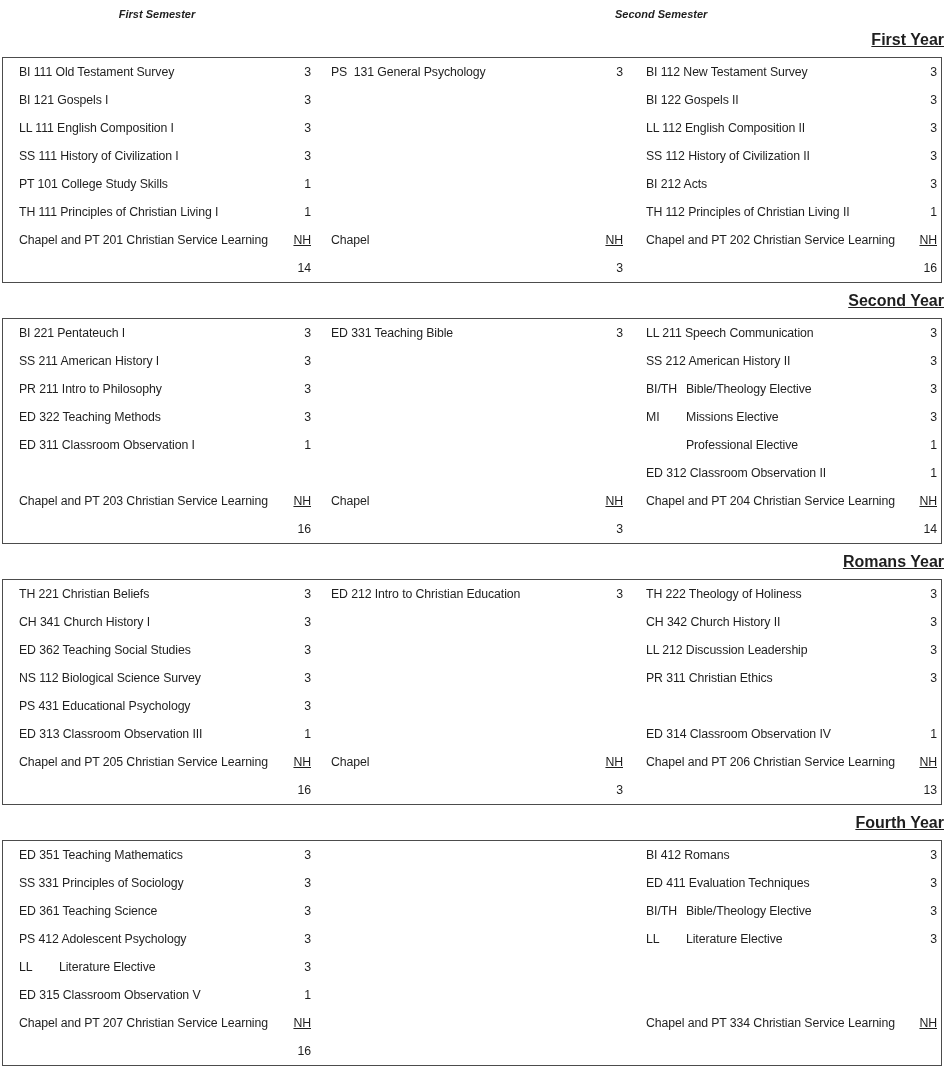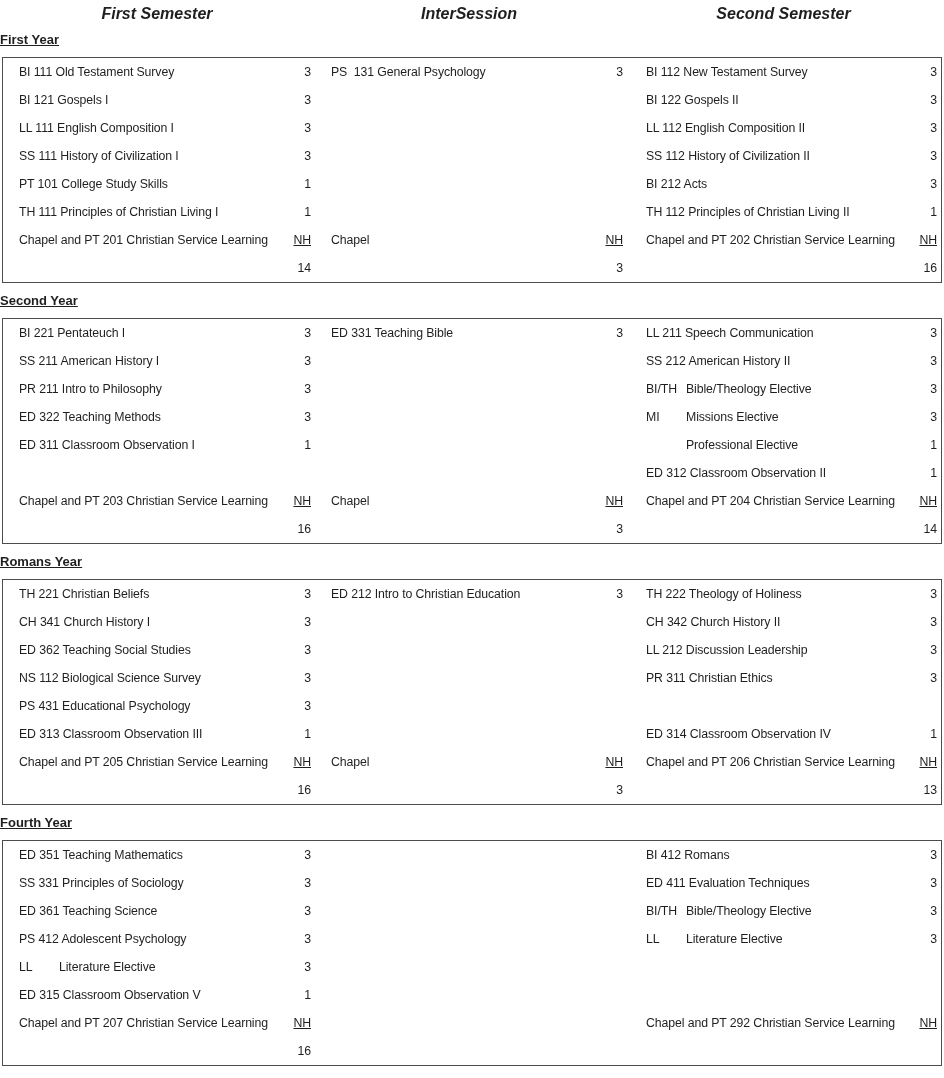--- a/index.html
+++ b/index.html
@@ -11,28 +11,28 @@
     color: #1f1f1f;
   }
   .page { width: 944px; padding-top: 6px; }
 
   
   .col-headers {
     display: grid;
     grid-template-columns: 292px 20px 292px 23px 291px;
     padding-left: 11px; padding-right: 12px;
     line-height: 16px;
-    font-size: 16px; font-weight: bold; font-style: italic;
+    font-size: 11px; font-weight: bold; font-style: italic;
   }
   .col-header { text-align: center; white-space: pre; }
 
   
   .year-title {
-    text-align: left;
-    font-size: 13px; font-weight: bold;
+    text-align: right;
+    font-size: 16px; font-weight: bold;
     text-decoration: underline;
     line-height: 16px;
     margin: 10px 0 9px 0;
   }
 
   
   .year-box {
     margin: 0 2px;
     border: 1px solid #4c4c4c;
     padding: 0 11px 0 16px;
@@ -57,21 +57,20 @@
   .course-credit.nh { text-decoration: underline; }
   .gap-cell { }
 </style>
 </head>
 <body>
 
 <div class="page">
   <div class="col-headers">
     <div class="col-header">First Semester</div>
     <div class="gap-cell"></div>
-    <div class="col-header">InterSession</div>
     <div class="gap-cell"></div>
     <div class="col-header">Second Semester</div>
   </div>
   <div id="years-container">
       <div class="year-section">
         <div class="year-title">First Year</div>
         <div class="year-box">
           <div class="course-row">
             <div class="entry">
               <span class="course-name">BI 111 Old Testament Survey</span>
@@ -572,21 +571,21 @@
               <span class="course-name">Chapel and PT 207 Christian Service Learning</span>
               <span class="course-credit nh">NH</span>
             </div>
             <div class="gap-cell"></div>
             <div class="entry">
               <span class="course-name"></span>
               <span class="course-credit"></span>
             </div>
             <div class="gap-cell"></div>
             <div class="entry">
-              <span class="course-name">Chapel and PT 292 Christian Service Learning</span>
+              <span class="course-name">Chapel and PT 334 Christian Service Learning</span>
               <span class="course-credit nh">NH</span>
             </div>
           </div>
           <div class="course-row">
             <div class="entry">
               <span class="course-name"></span>
               <span class="course-credit">16</span>
             </div>
             <div class="gap-cell"></div>
             <div class="entry">

